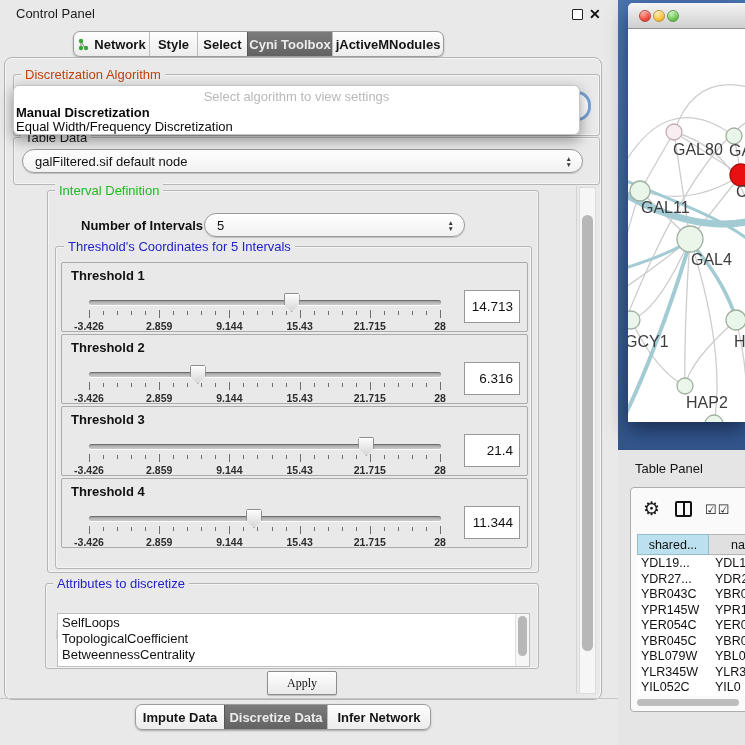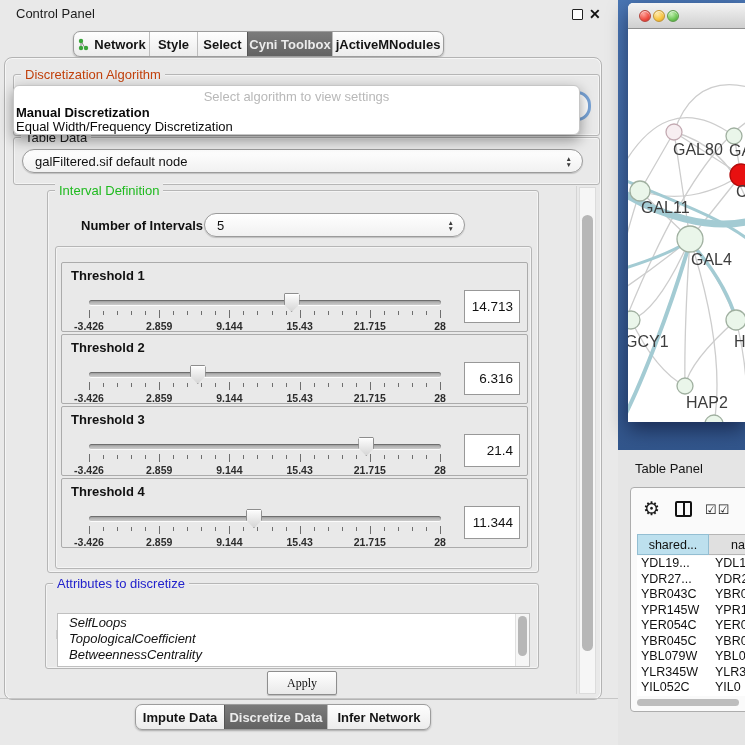--- a/index.html
+++ b/index.html
@@ -53,21 +53,21 @@
         box-shadow:inset 0 1px 0 #fff;box-sizing:border-box;}
   .ticks{position:absolute;left:0;top:47px;width:100%;height:9px;}
   .tick{position:absolute;width:1px;height:4px;top:1px;background:#6e6e6e;}
   .tick.major{top:0;height:8px;}
   .tick-labels{position:absolute;left:0;top:57px;width:100%;height:12px;}
   .tick-label{position:absolute;transform:translateX(-50%);font-size:10.5px;font-weight:700;color:#2c2c2c;white-space:nowrap;}
   .value-box{position:absolute;left:402px;top:27px;width:56px;height:33px;background:#fff;border:1px solid #989898;
         font-size:13.5px;text-align:right;line-height:31px;padding-right:6px;box-sizing:border-box;}
 
   .listbox{background:#fff;border:1px solid #c0c0c0;overflow:hidden;}
-  .list-item{font-size:13px;line-height:16px;padding-left:11px;white-space:nowrap;font-style:italic;}
+  .list-item{font-size:13px;line-height:16px;padding-left:4px;white-space:nowrap;}
   .vscroll-track{background:#f6f6f6;border-left:1px solid #e0e0e0;}
   .scroll-thumb{background:#b7b7b7;border-radius:6px;}
 
   .apply-btn{border:1px solid #8e8e8e;border-radius:2px;background:linear-gradient(#ffffff,#e9e9e9);
         font-size:12px;color:#111;display:flex;align-items:center;justify-content:center;
         box-shadow:0 1px 1px rgba(0,0,0,.2);font-family:Liberation Serif, serif;}
 
   
   .desktop{background:linear-gradient(#4a76b4,#32568c);}
   .net-window{background:#fff;border-radius:5px 0 0 0;box-shadow:0 8px 20px rgba(0,0,25,.5);overflow:hidden;}
@@ -164,20 +164,21 @@
   <div class="abs bold-label" style="left:81px;top:218px;">Number of Intervals</div>
   <div class="abs combo" style="left:204px;top:213px;width:261px;height:24px;">
     <span>5</span>
     <div class="arrows">
       <span>▲</span>
       <span>▼</span>
     </div>
   </div>
 
   <div class="abs groupbox" style="left:55px;top:246px;width:475px;height:321px;"></div>
+  <div class="abs grouplabel blue" style="left:64px;top:239px;">Threshold's Coordinates for 5 Intervals</div>
 
   <div class="threshold-panel" style="top:262px;">
     <div class="tlabel">Threshold 1</div>
     <div class="track"></div>
     <div class="slider-thumb" style="left: 221.596px;"></div>
     <div class="ticks">
         <div class="tick major" style="left: 27px;"></div>
         <div class="tick" style="left: 41.04px;"></div>
         <div class="tick" style="left: 55.08px;"></div>
         <div class="tick" style="left: 69.12px;"></div>

